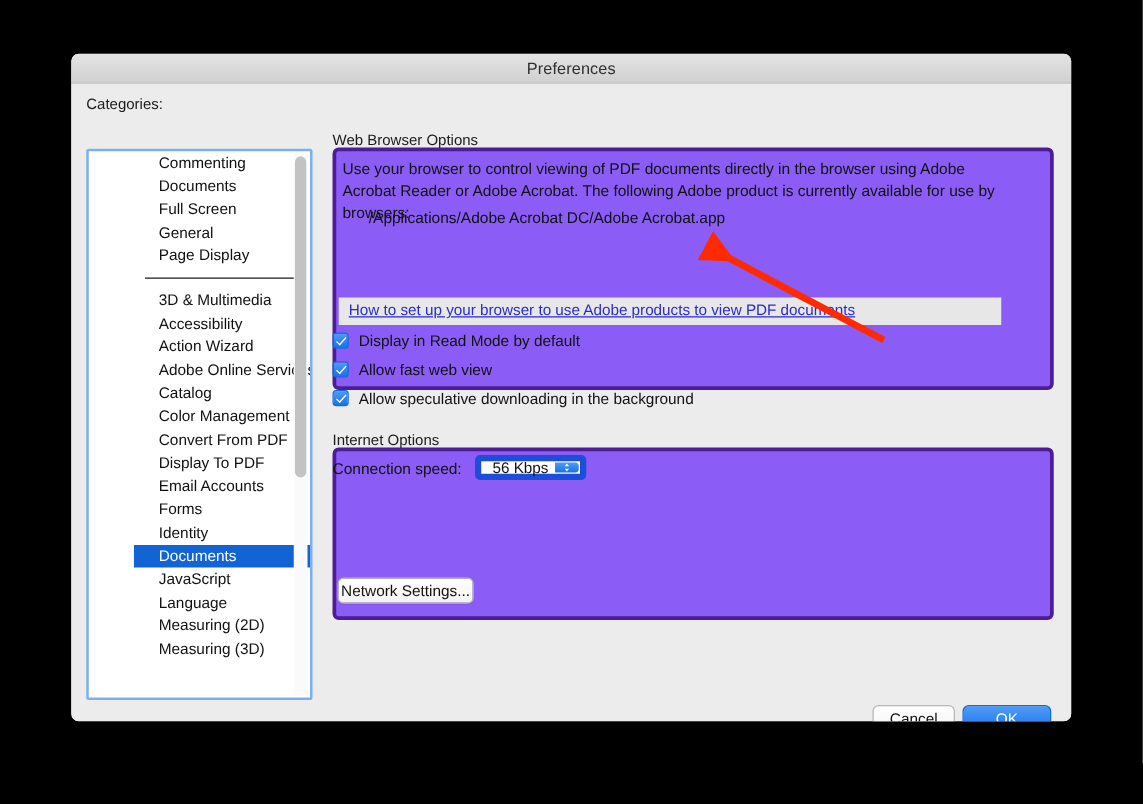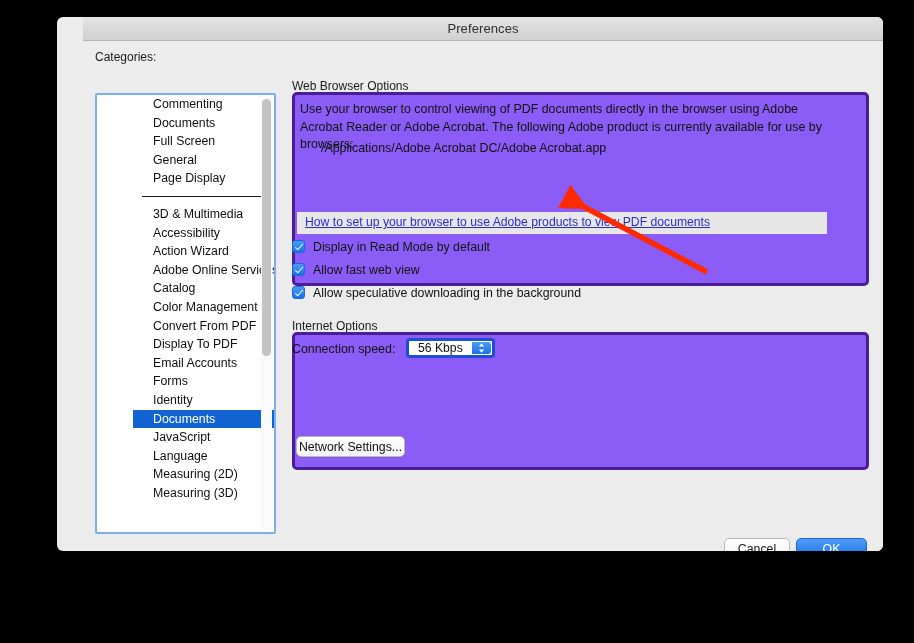--- a/index.html
+++ b/index.html
@@ -12,28 +12,27 @@
   }
   body {
     font-family: "Liberation Sans", sans-serif;
     -webkit-font-smoothing: antialiased;
   }
 
   
   #window {
     position: absolute;
     left: 57px;
-    top: 17px;
+    top: 43px;
     width: 800px;
     height: 534px;
     background: #ececec;
     border-radius: 6px 6px 6px 6px;
     overflow: hidden;
     box-shadow: 0 2px 10px rgba(0,0,0,0.5);
-    padding-left: 26px;
   }
   #titlebar {
     height: 23px;
     background: linear-gradient(to bottom, #e4e4e4 0%, #d0d0d0 100%);
     border-bottom: 1px solid #b4b4b4;
     display: flex;
     align-items: center;
     justify-content: center;
   }
   #titlebar .title {
@@ -214,21 +213,21 @@
     color: #111111;
     text-align: right;
   }
   #conn-select {
     position: absolute;
     left: 323px;
     top: 297px;
     width: 89px;
     height: 20px;
     background: #ffffff;
-    border: 3px solid #1d4ed8;
+    border: 5px solid #1d4ed8;
     border-radius: 4px;
     box-sizing: border-box;
     display: flex;
     align-items: center;
     cursor: default;
   }
   #conn-select .val {
     margin-left: 9px;
     font-size: 12.2px;
     color: #111111;

